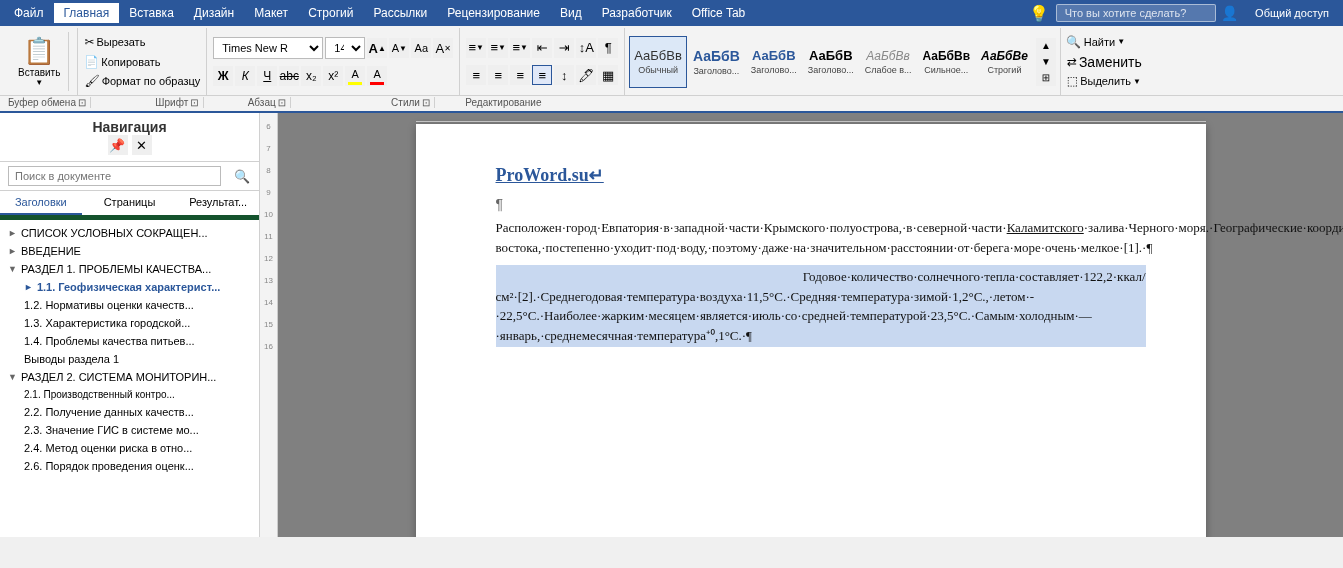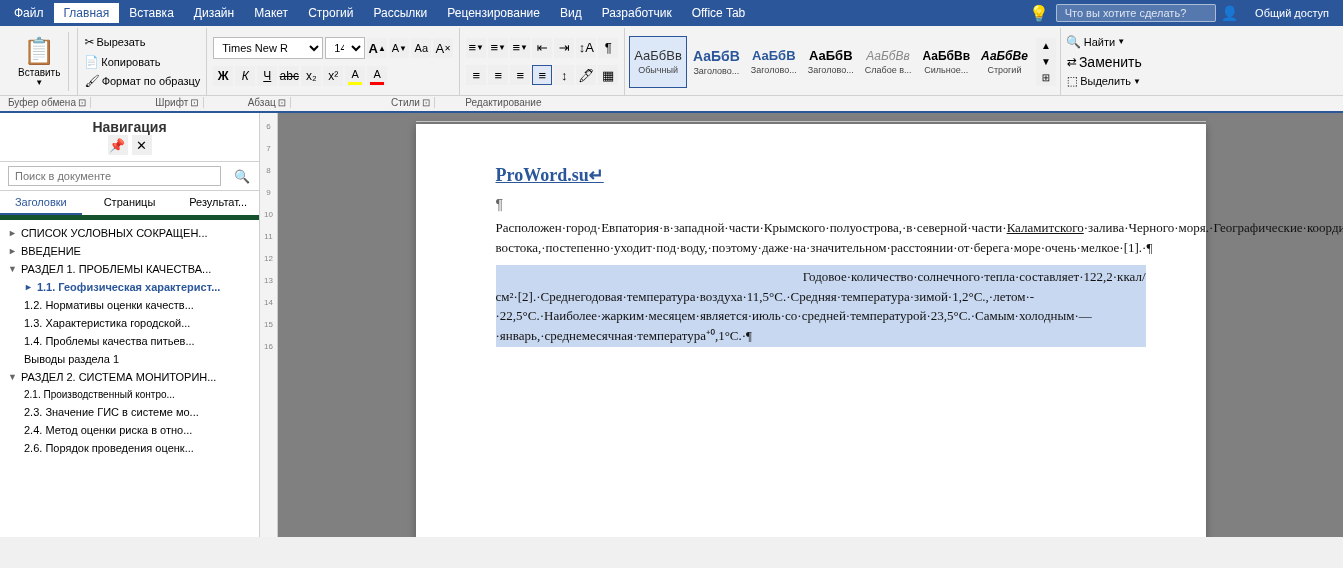--- a/index.html
+++ b/index.html
@@ -569,20 +569,23 @@
 
       <div class="nav-item">
         <span style="font-size:9px;margin-right:4px;color:#666;">▼</span>
         <span style="font-size:11px;">РАЗДЕЛ 2. СИСТЕМА МОНИТОРИН...</span>
       </div>
 
       <div class="nav-item" style="padding-left:24px;">
         <span style="font-size:10px;">2.1. Производственный контро...</span>
       </div>
 
+      <div class="nav-item" style="padding-left:24px;">
+        <span style="font-size:11px;">2.2. Получение данных качеств...</span>
+      </div>
 
       <div class="nav-item" style="padding-left:24px;">
         <span style="font-size:11px;">2.3. Значение ГИС в системе мо...</span>
       </div>
 
       <div class="nav-item" style="padding-left:24px;">
         <span style="font-size:11px;">2.4. Метод оценки риска в отно...</span>
       </div>
 
 

